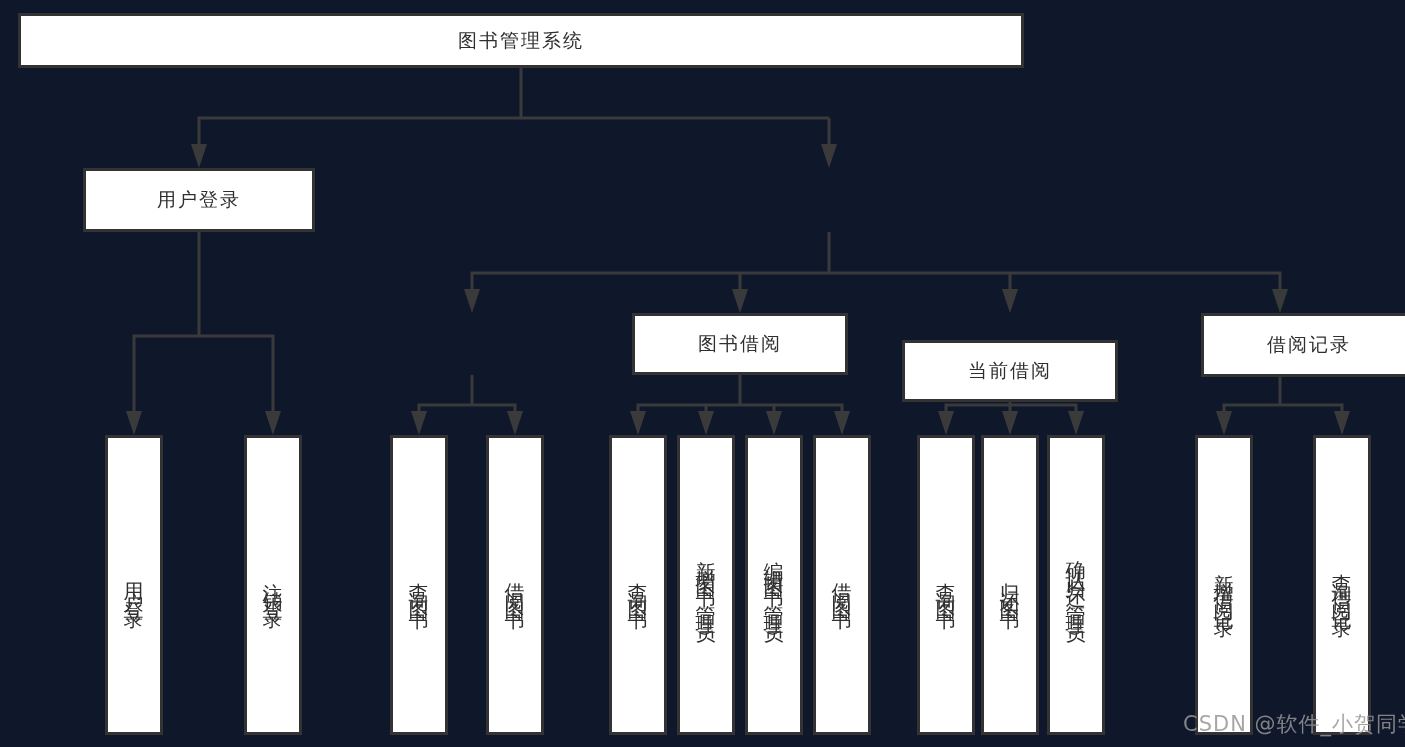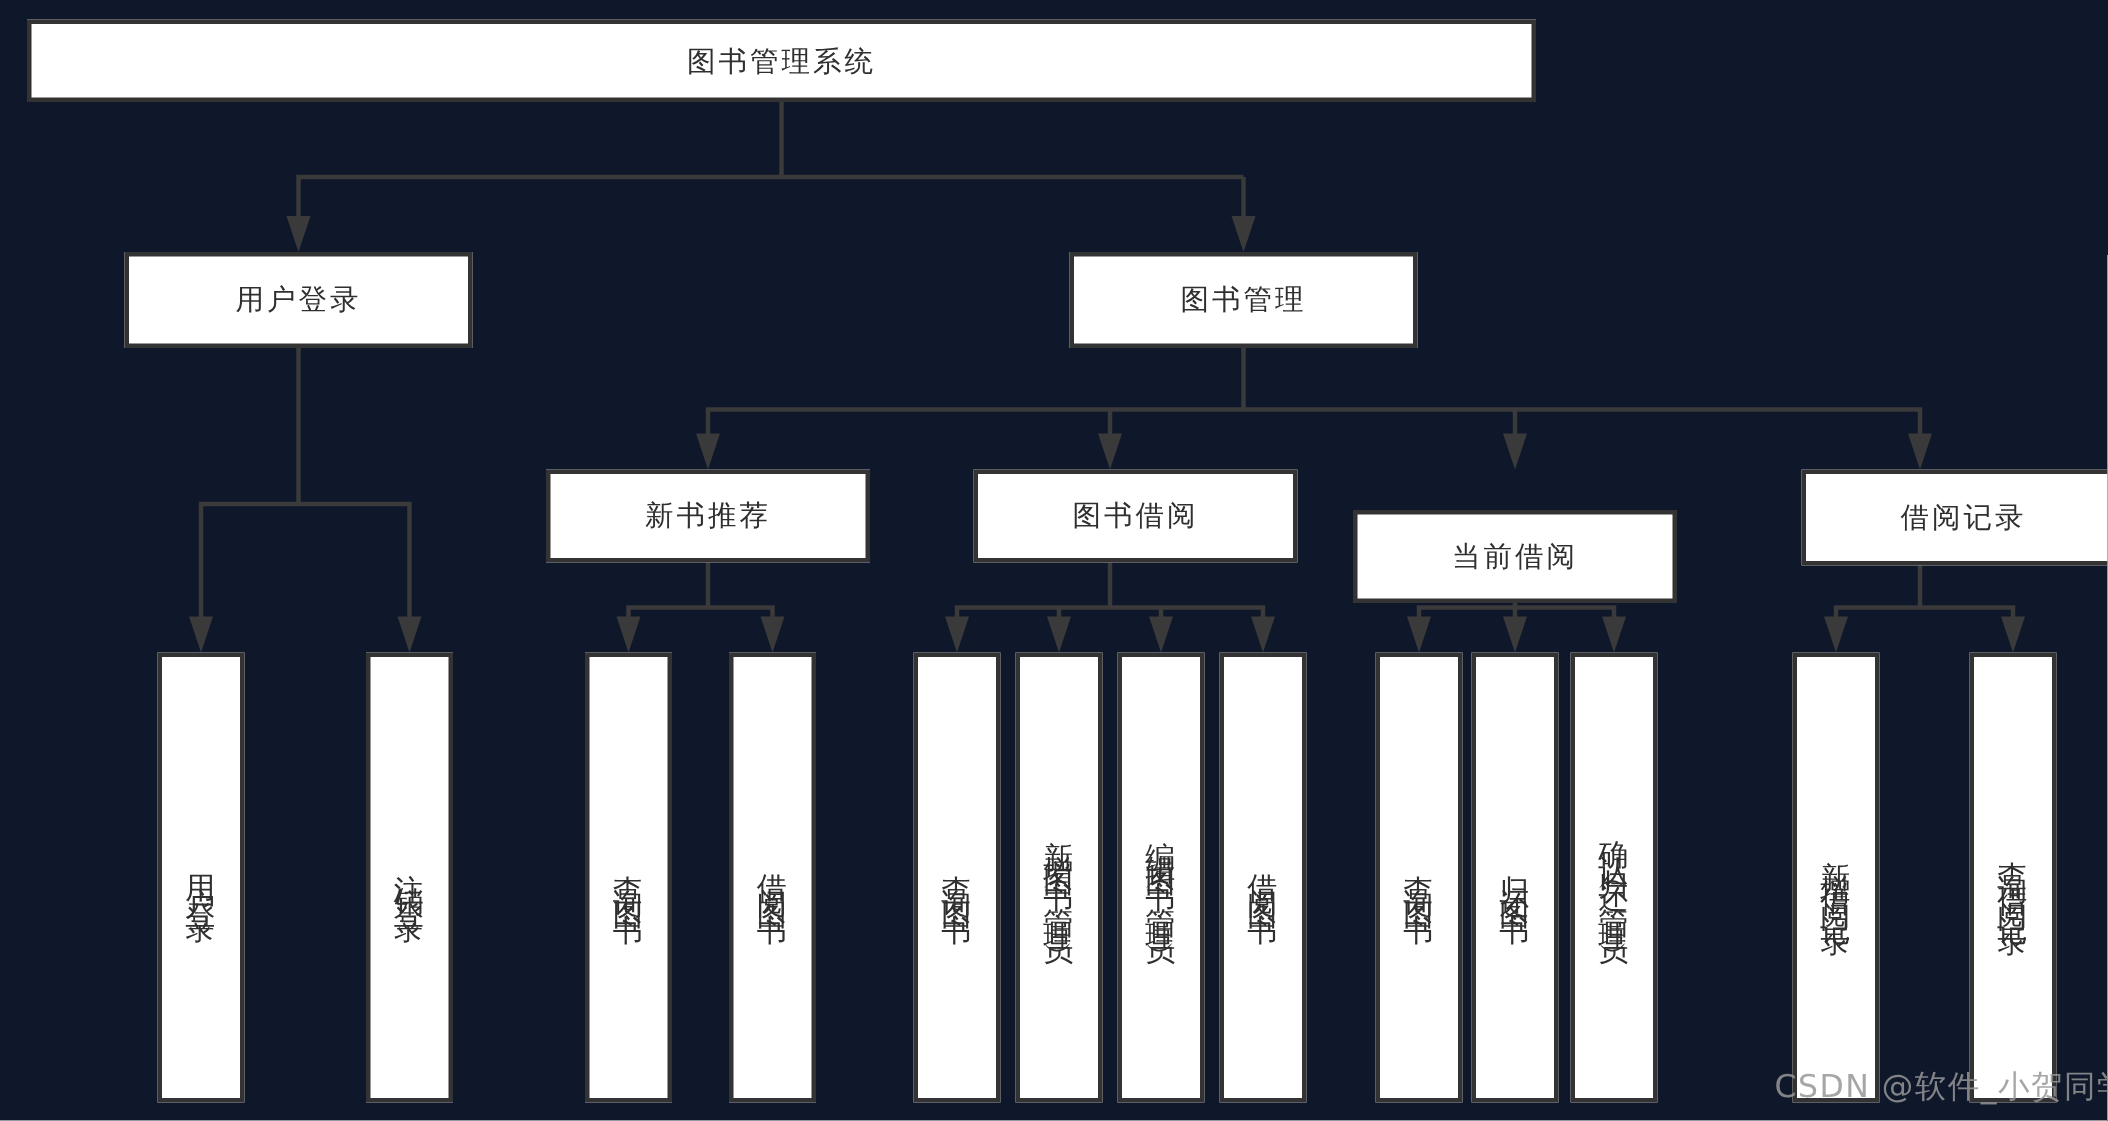--- a/index.html
+++ b/index.html
@@ -86,24 +86,22 @@
       <polygon points="1068,411 1084,411 1076,435"></polygon>
 
       <polygon points="1216,411 1232,411 1224,435"></polygon>
       <polygon points="1334,411 1350,411 1342,435"></polygon>
     </g>
   </svg>
 
   <div class="node h-node" style="left:18px;top:13px;width:1006px;height:55px;">图书管理系统</div>
 
   <div class="node h-node" style="left:83px;top:168px;width:232px;height:64px;">用户登录</div>
-  <div class="node h-node" style="left:713px;top:168px;width:232px;height:64px;">图书管理</div>
 
-  <div class="node h-node" style="left:364px;top:313px;width:216px;height:62px;">新书推荐</div>
-  <div class="node h-node" style="left:632px;top:313px;width:216px;height:62px;margin-left:17px;">图书借阅</div>
+  <div class="node h-node" style="left:632px;top:313px;width:216px;height:62px;">图书借阅</div>
   <div class="node h-node" style="left:902px;top:313px;width:216px;height:62px;margin-top:27px;">当前借阅</div>
   <div class="node h-node" style="left:1201px;top:313px;width:216px;height:64px;">借阅记录</div>
 
   <div class="node v-node" style="left:105px;top:435px;width:58px;height:300px;">用户登录</div>
   <div class="node v-node" style="left:244px;top:435px;width:58px;height:300px;">注销登录</div>
 
   <div class="node v-node" style="left:390px;top:435px;width:58px;height:300px;">查询图书</div>
   <div class="node v-node" style="left:486px;top:435px;width:58px;height:300px;">借阅图书</div>
 
   <div class="node v-node" style="left:609px;top:435px;width:58px;height:300px;">查询图书</div>

